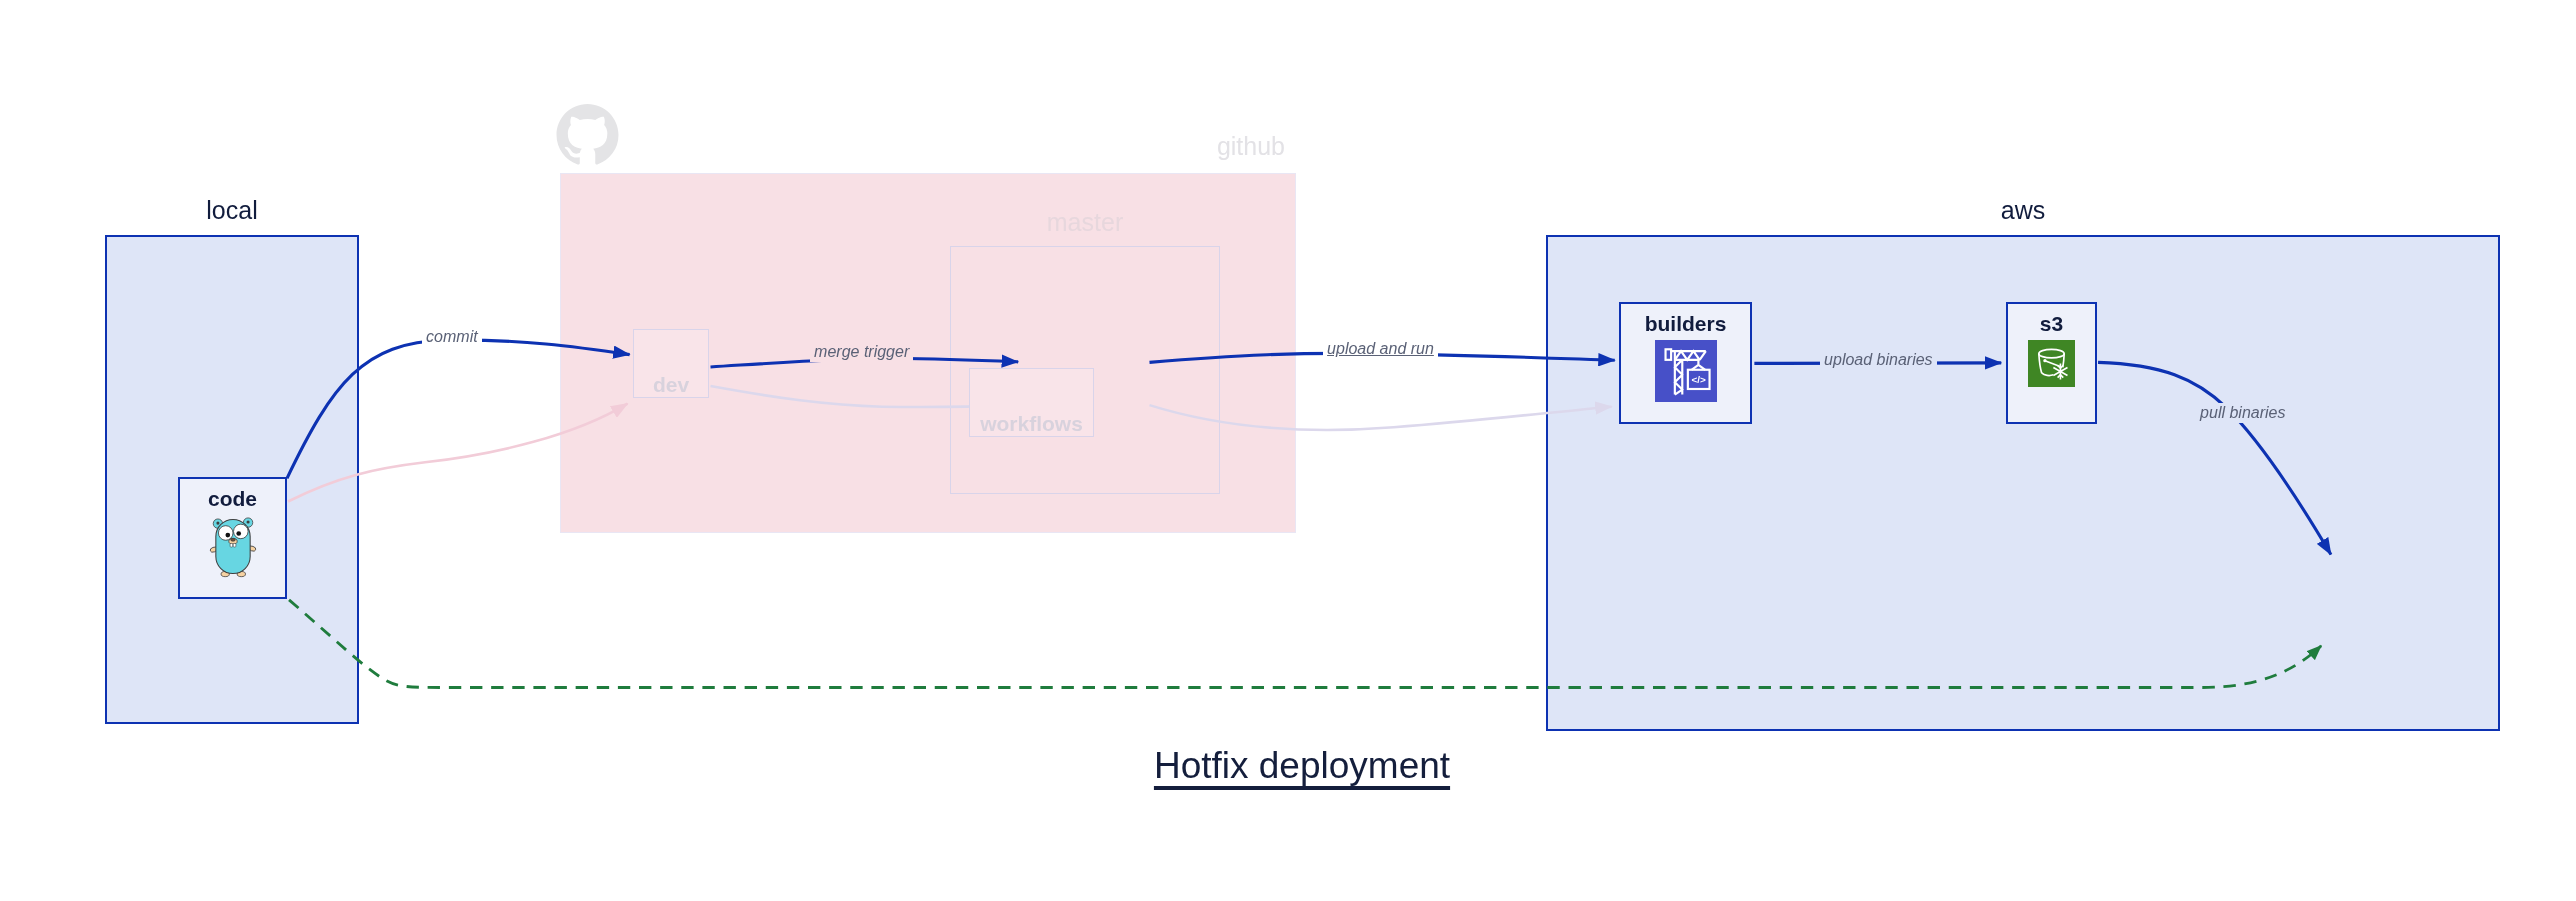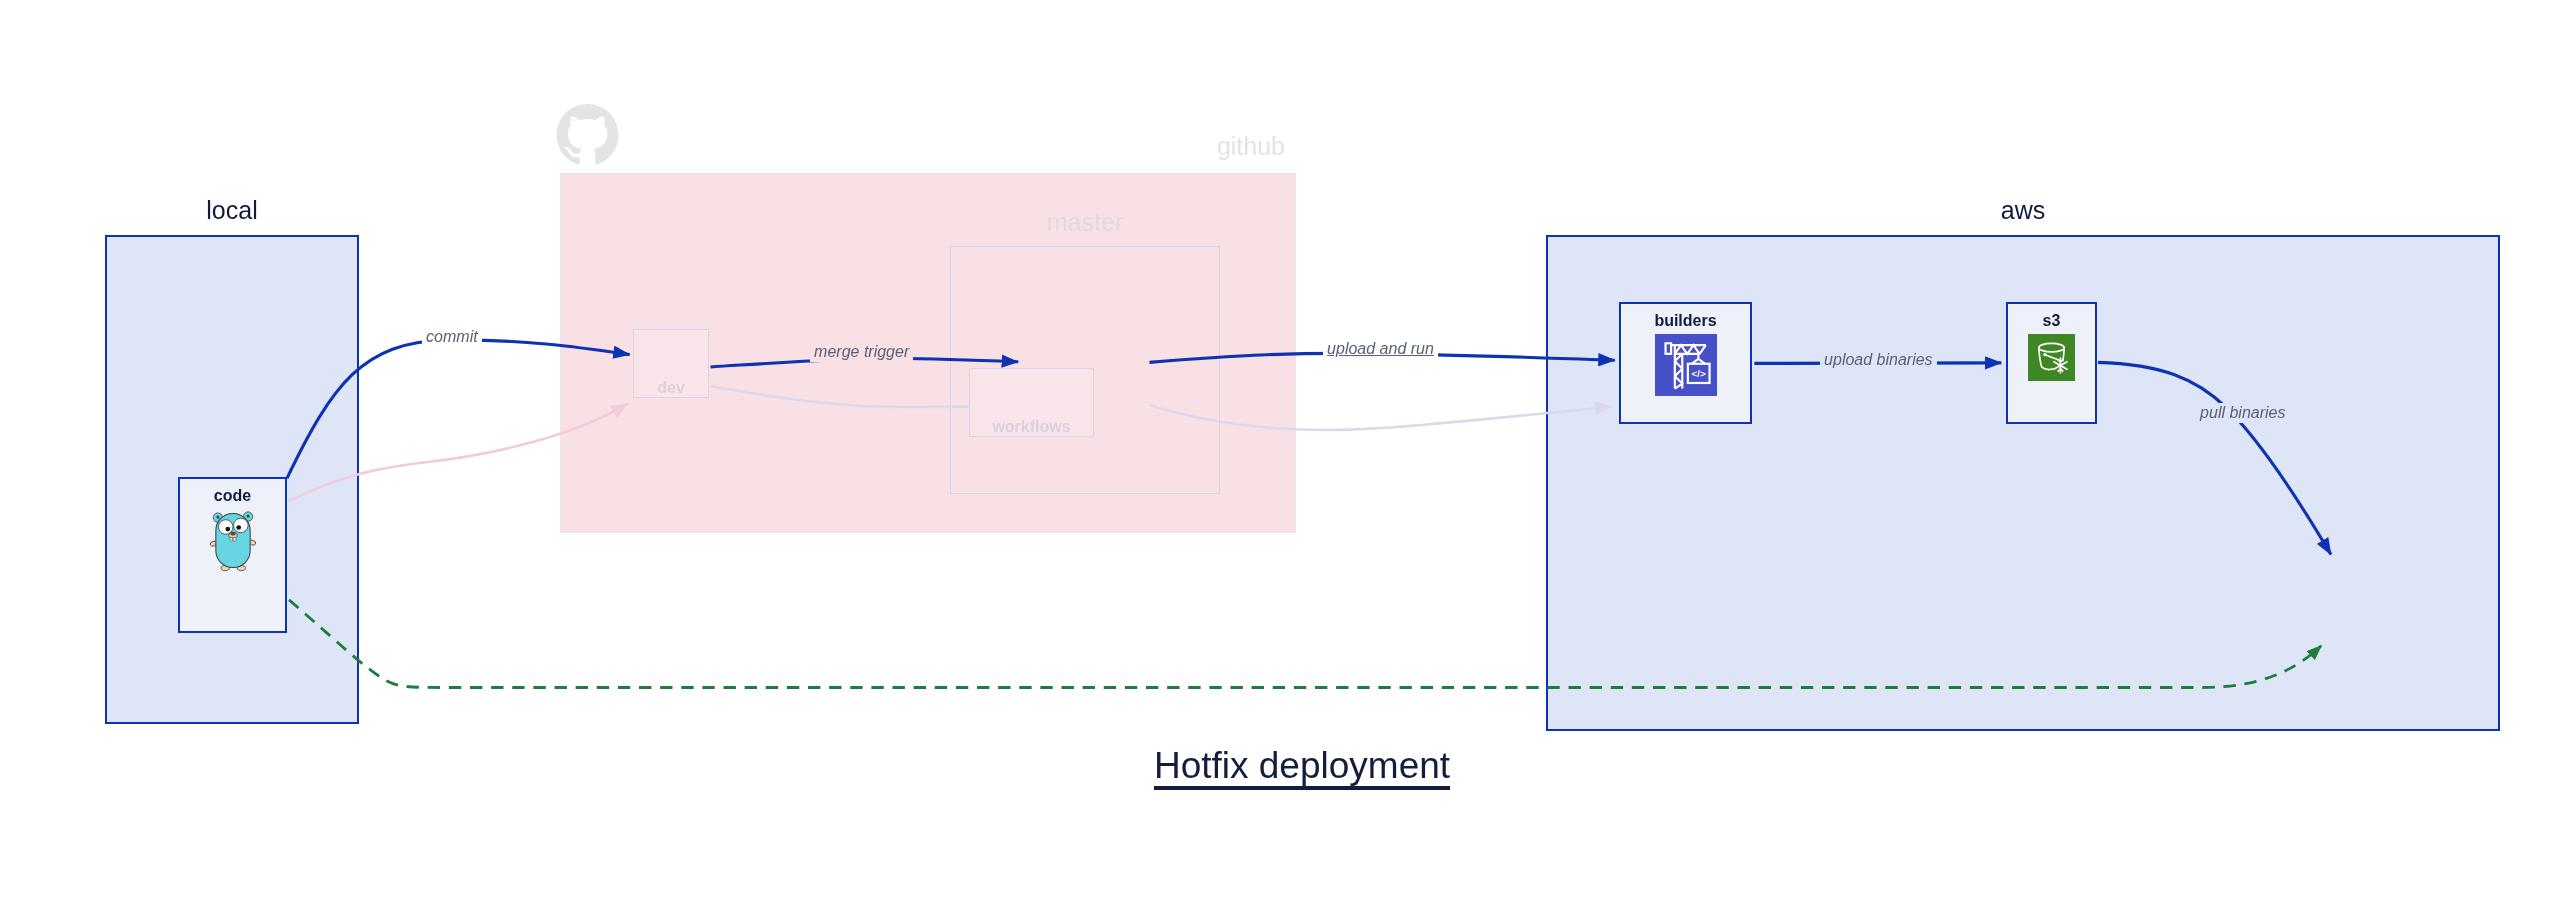--- a/index.html
+++ b/index.html
@@ -19,23 +19,23 @@
   .c-master{left:950px;top:246px;width:270px;height:248px;background:transparent;border:1.5px solid var(--faded-border);}
   .c-aws{left:1546px;top:235px;width:954px;height:496px;background:var(--lavender-region);border:2.6px solid var(--blue);}
   .container-label{position:absolute;font-size:25px;color:var(--dark-navy);text-align:center;}
   .l-local{left:105px;top:196px;width:254px;}
   .l-aws{left:1546px;top:196px;width:954px;}
   .l-github{left:560px;top:132px;width:725px;text-align:right;color:var(--github-label);}
   .l-master{left:950px;top:208px;width:270px;color:var(--master-label);}
   .node{position:absolute;box-sizing:border-box;display:flex;flex-direction:column;align-items:center;z-index:3;}
   .node.solid{background:var(--node-fill);border:2.6px solid var(--blue);}
   .node.faded{background:var(--faded-node-fill);border:1.5px solid var(--faded-border);justify-content:flex-end;}
-  .node-label{font-weight:bold;font-size:16px;color:var(--dark-navy);margin-top:8.2px;}
+  .node-label{font-weight:bold;font-size:21px;color:var(--dark-navy);margin-top:8.2px;}
   .node.faded .node-label{color:var(--faded-text);margin-top:0;}
-  .n-code{left:178px;top:477px;width:109px;height:156px;}
+  .n-code{left:178px;top:477px;width:109px;height:122px;}
   .n-dev{left:633px;top:329px;width:76px;height:69px;}
   .n-workflows{left:969px;top:348px;width:125px;height:69px;margin-top:20px;}
   .n-builders{left:1619px;top:302px;width:133px;height:122px;}
   .n-s3{left:2006px;top:302px;width:91px;height:122px;}
   .n-ec2{left:2328px;top:558px;width:98px;height:123px;}
   .node-icon{margin-top:4.1px;}
   .edges{position:absolute;left:0;top:0;z-index:2;}
   .edge-blue{stroke:var(--blue);stroke-width:6;fill:none;}
   .edge-pink{stroke:var(--faded-pink-edge);stroke-width:5;fill:none;}
   .edge-lav{stroke:var(--faded-lav-edge);stroke-width:5;fill:none;}

